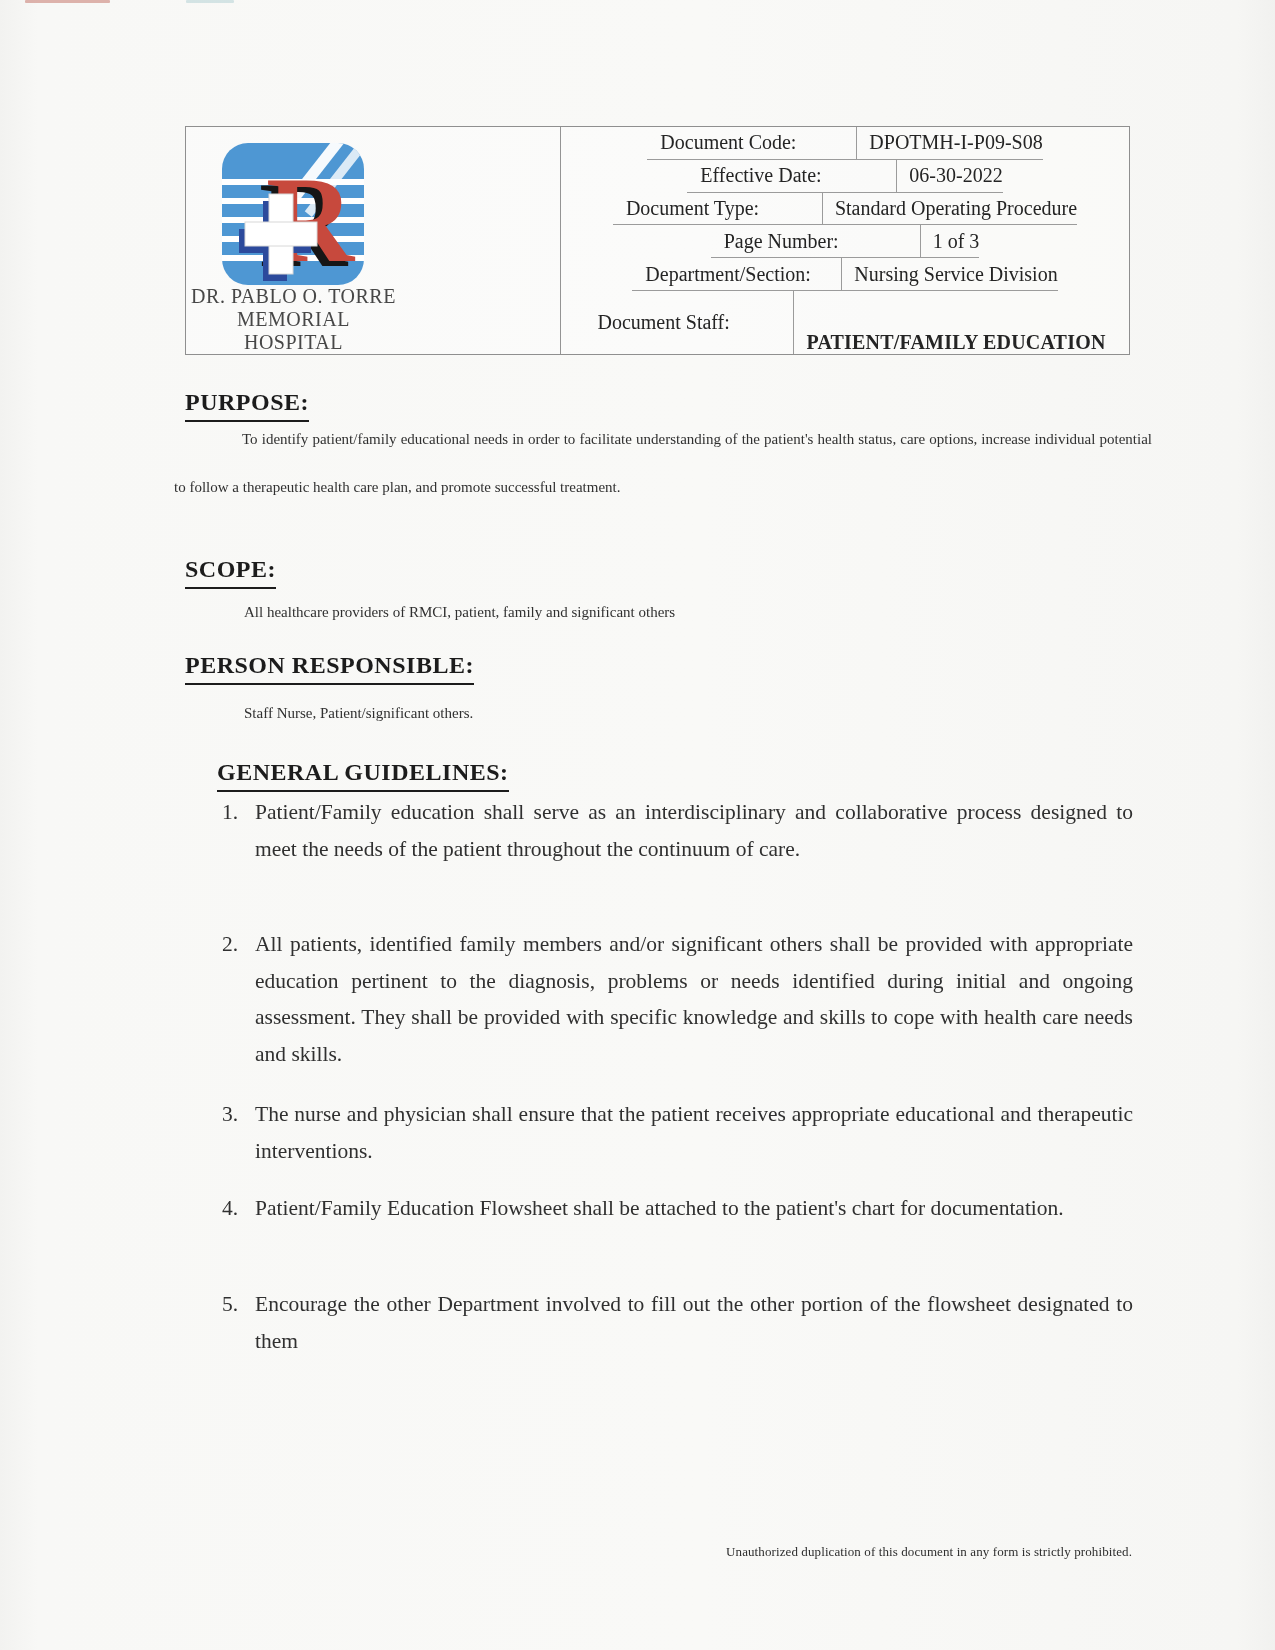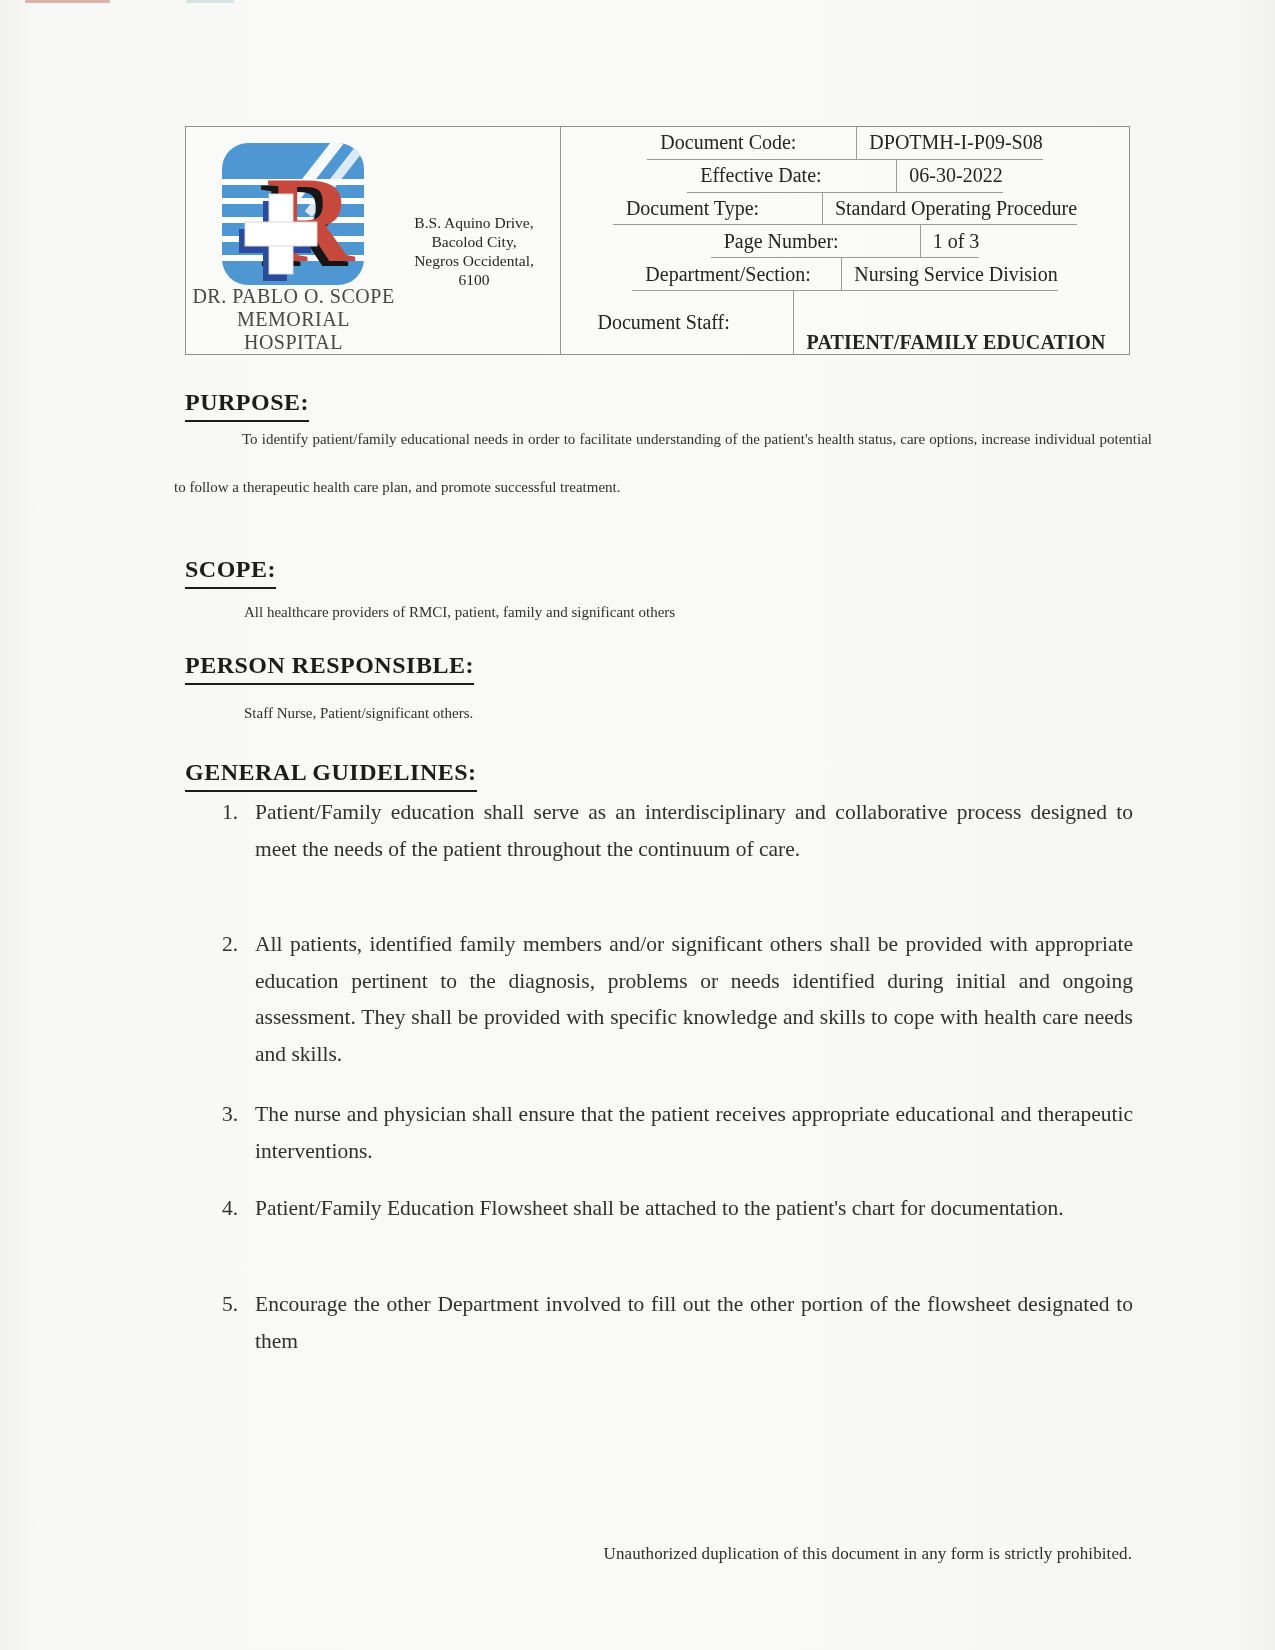--- a/index.html
+++ b/index.html
@@ -58,21 +58,21 @@
   .indent-block{padding-left:70px;box-sizing:border-box;}
 
   .gl-item{
     position:absolute;left:185px;width:948px;box-sizing:border-box;
     padding-left:70px;font-size:21.5px;line-height:36.5px;color:#303030;text-align:justify;
   }
   .gl-num{position:absolute;left:37px;top:0;text-align:left;}
 
   .footer-note{
     position:absolute;top:1544px;right:143px;
-    font-size:17px;color:#2e2e2e;letter-spacing:0.1px;
+    font-size:13px;color:#2e2e2e;letter-spacing:0.1px;
   }
 </style>
 </head>
 <body>
 
 <div class="page">
 
   <div class="artifact artifact-red"></div>
   <div class="artifact artifact-teal"></div>
 
@@ -105,28 +105,22 @@
             </g>
             <g>
               <rect x="51" y="55" width="24" height="80" fill="#ffffff" stroke="#d8d8d8" stroke-width="1"></rect>
               <rect x="27" y="83" width="72" height="24" fill="#ffffff" stroke="#d8d8d8" stroke-width="1"></rect>
               <rect x="53" y="85" width="20" height="20" fill="#ffffff"></rect>
             </g>
           </g>
         </svg>
       </div>
       <div class="hospital-name">
-        <div>DR. PABLO O. SCOPE</div>
+        <div>DR. PABLO O. TORRE</div>
         <div>MEMORIAL HOSPITAL</div>
-      </div>
-      <div class="address">
-        <div>B.S. Aquino Drive,</div>
-        <div>Bacolod City,</div>
-        <div>Negros Occidental,</div>
-        <div>6100</div>
       </div>
     </div>
     <div class="meta-rows">
       <div class="meta-row">
         <div class="meta-label">Document Code:</div>
         <div class="meta-value">DPOTMH-I-P09-S08</div>
       </div>
       <div class="meta-row">
         <div class="meta-label">Effective Date:</div>
         <div class="meta-value">06-30-2022</div>
@@ -158,21 +152,21 @@
   <div class="sec-heading" style="top:556px;">
     <span>SCOPE:</span>
   </div>
   <div class="sec-body indent-block" style="top:588px;">All healthcare providers of RMCI, patient, family and significant others</div>
 
   <div class="sec-heading" style="top:652px;">
     <span>PERSON RESPONSIBLE:</span>
   </div>
   <div class="sec-body indent-block" style="top:689px;">Staff Nurse, Patient/significant others.</div>
 
-  <div class="sec-heading" style="top:759px;">
+  <div class="sec-heading" style="top:759px;margin-left:32px;">
     <span>GENERAL GUIDELINES:</span>
   </div>
 
   <div class="gl-item" style="top:794px;">
     <span class="gl-num">1.</span>
     <span>Patient/Family education shall serve as an interdisciplinary and collaborative process designed to meet the needs of the patient throughout the continuum of care.</span>
   </div>
 
   <div class="gl-item" style="top:926px;">
     <span class="gl-num">2.</span>

